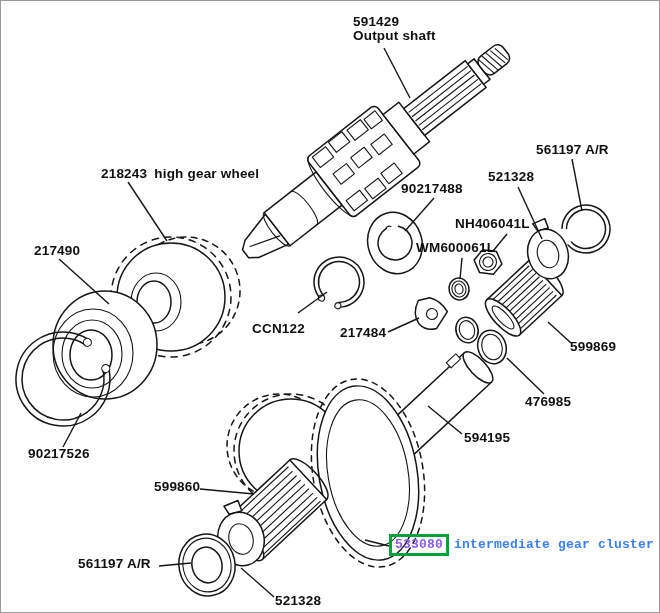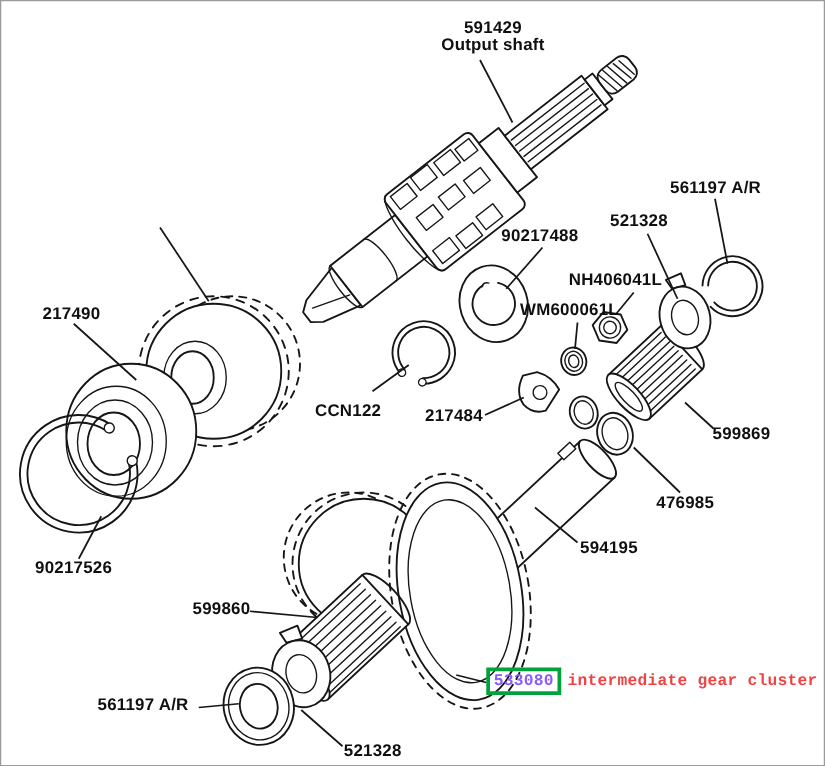--- a/index.html
+++ b/index.html
@@ -8,30 +8,30 @@
     border:1px solid #9a9a9a;box-sizing:border-box;overflow:hidden;
     font-family:"Liberation Sans",sans-serif;
   }
   .stage svg{position:absolute;left:0;top:0;}
   svg .ln{stroke:#161616;stroke-width:1.5;fill:none;stroke-linecap:round;stroke-linejoin:round;}
   svg .w{fill:#ffffff;}
   svg .thin{stroke-width:1.1;}
   svg .leader{stroke:#161616;stroke-width:1.4;}
   .lbl{
     position:absolute;font:700 13.5px "Liberation Sans",sans-serif;
-    color:#101010;white-space:nowrap;letter-spacing:.2px;line-height:14px;text-align:center;
+    color:#101010;white-space:nowrap;letter-spacing:.2px;line-height:14px;
   }
   .lbl .gap{margin-left:7px;}
   .lbl .stack{display:block;}
   .hl-box{
     display:inline-block;border:3px solid #00a33b;padding:0 3px 1px 3px;
     font:700 13px "Liberation Mono",monospace;color:#8b5cf6;line-height:15px;
   }
   .mono-name{
-    font:700 13px "Liberation Mono",monospace;color:#ef4444;margin-left:5px;
+    font:700 13px "Liberation Mono",monospace;color:#3b82f6;margin-left:5px;
   }
 </style>
 </head>
 <body>
 
 <div class="stage">
 
   <svg width="660" height="613" viewBox="0 0 660 613">
 
     <g transform="translate(243,254) rotate(-38)">
@@ -234,20 +234,23 @@
       <line class="leader" x1="273" y1="596" x2="240" y2="567"></line>
       <line class="leader" x1="388" y1="545" x2="364" y2="539"></line>
     </g>
   </svg>
 
   <div class="lbl" style="left:352px;top:14px">
     <span class="stack">591429</span>
     <span class="stack">Output shaft</span>
   </div>
 
+  <div class="lbl" style="left:100px;top:166px">
+    <span>218243</span><span class="gap">high gear wheel</span>
+  </div>
 
   <div class="lbl" style="left:33px;top:243px">
     <span>217490</span>
   </div>
 
   <div class="lbl" style="left:27px;top:446px">
     <span>90217526</span>
   </div>
 
   <div class="lbl" style="left:251px;top:321px">

